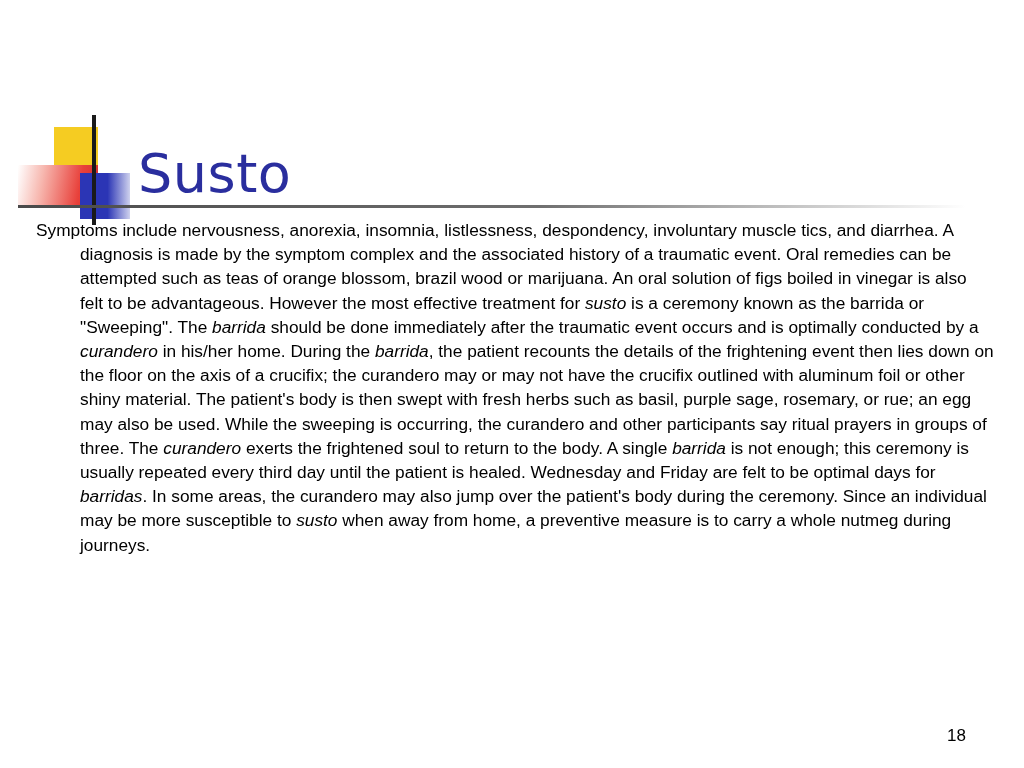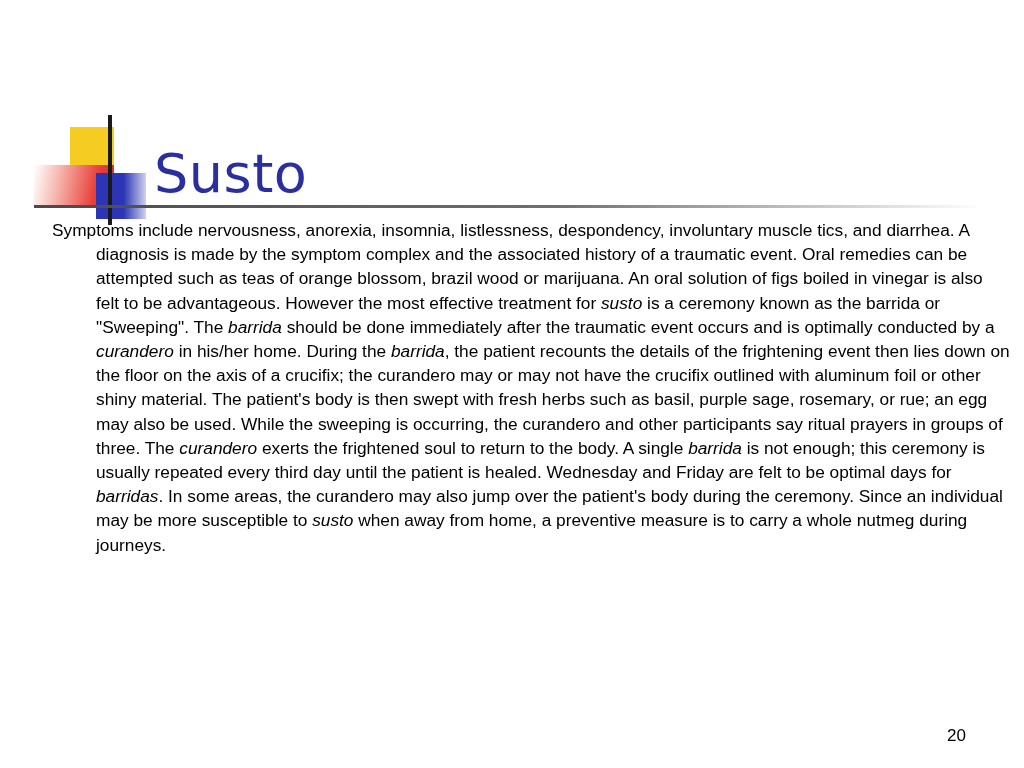--- a/index.html
+++ b/index.html
@@ -11,21 +11,20 @@
     height: 768px;
     background: #ffffff;
     font-family: "Liberation Sans", sans-serif;
     overflow: hidden;
     position: relative;
   }
 
   .slide {
     position: absolute;
     inset: 0;
-    margin-left: 16px;
   }
 
   
   .title-area {
     position: absolute;
     left: 0;
     top: 105px;
     width: 1024px;
     height: 120px;
   }
@@ -141,15 +140,15 @@
       <div class="bar-v"></div>
     </div>
     <h1 class="slide-title">Susto</h1>
     <div class="rule"></div>
   </div>
 
   <div class="body-block">
     <p><span id="body-runs"><span class="lead">Symptoms include nervousness, anorexia, insomnia, listlessness, despondency, involuntary muscle tics, and diarrhea. A diagnosis is made by the symptom complex and the associated history of a traumatic event. Oral remedies can be attempted such as teas of orange blossom, brazil wood or marijuana. An oral solution of figs boiled in vinegar is also felt to be advantageous. However the most effective treatment for </span><span class="it">susto</span><span> is a ceremony known as the barrida or "Sweeping". The </span><span class="it">barrida</span><span> should be done immediately after the traumatic event occurs and is optimally conducted by a </span><span class="it">curandero</span><span> in his/her home. During the </span><span class="it">barrida</span><span>, the patient recounts the details of the frightening event then lies down on the floor on the axis of a crucifix; the curandero may or may not have the crucifix outlined with aluminum foil or other shiny material. The patient's body is then swept with fresh herbs such as basil, purple sage, rosemary, or rue; an egg may also be used. While the sweeping is occurring, the curandero and other participants say ritual prayers in groups of three. The </span><span class="it">curandero</span><span> exerts the frightened soul to return to the body. A single </span><span class="it">barrida</span><span> is not enough; this ceremony is usually repeated every third day until the patient is healed. Wednesday and Friday are felt to be optimal days for </span><span class="it">barridas</span><span>. In some areas, the curandero may also jump over the patient's body during the ceremony. Since an individual may be more susceptible to </span><span class="it">susto</span><span> when away from home, a preventive measure is to carry a whole nutmeg during journeys.</span></span></p>
   </div>
 
-  <div class="page-num">20</div>
+  <div class="page-num">18</div>
 
 </div>
 
 </body></html>

